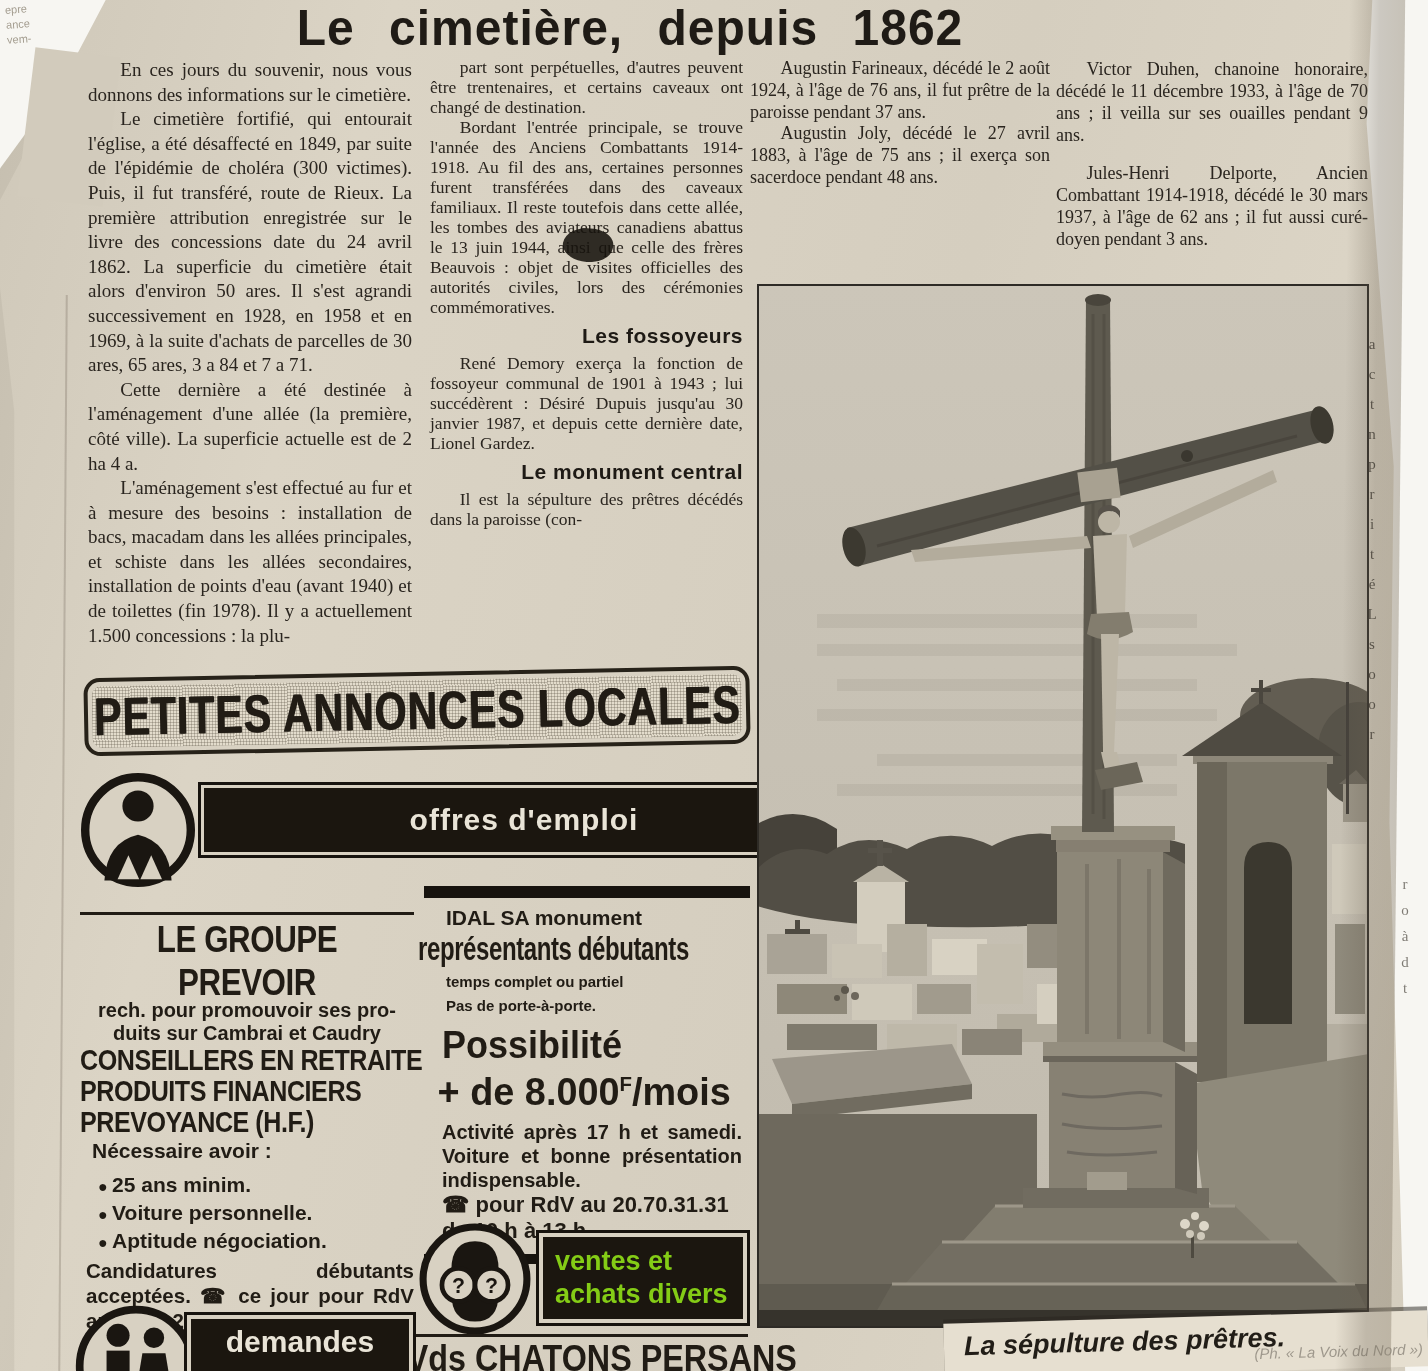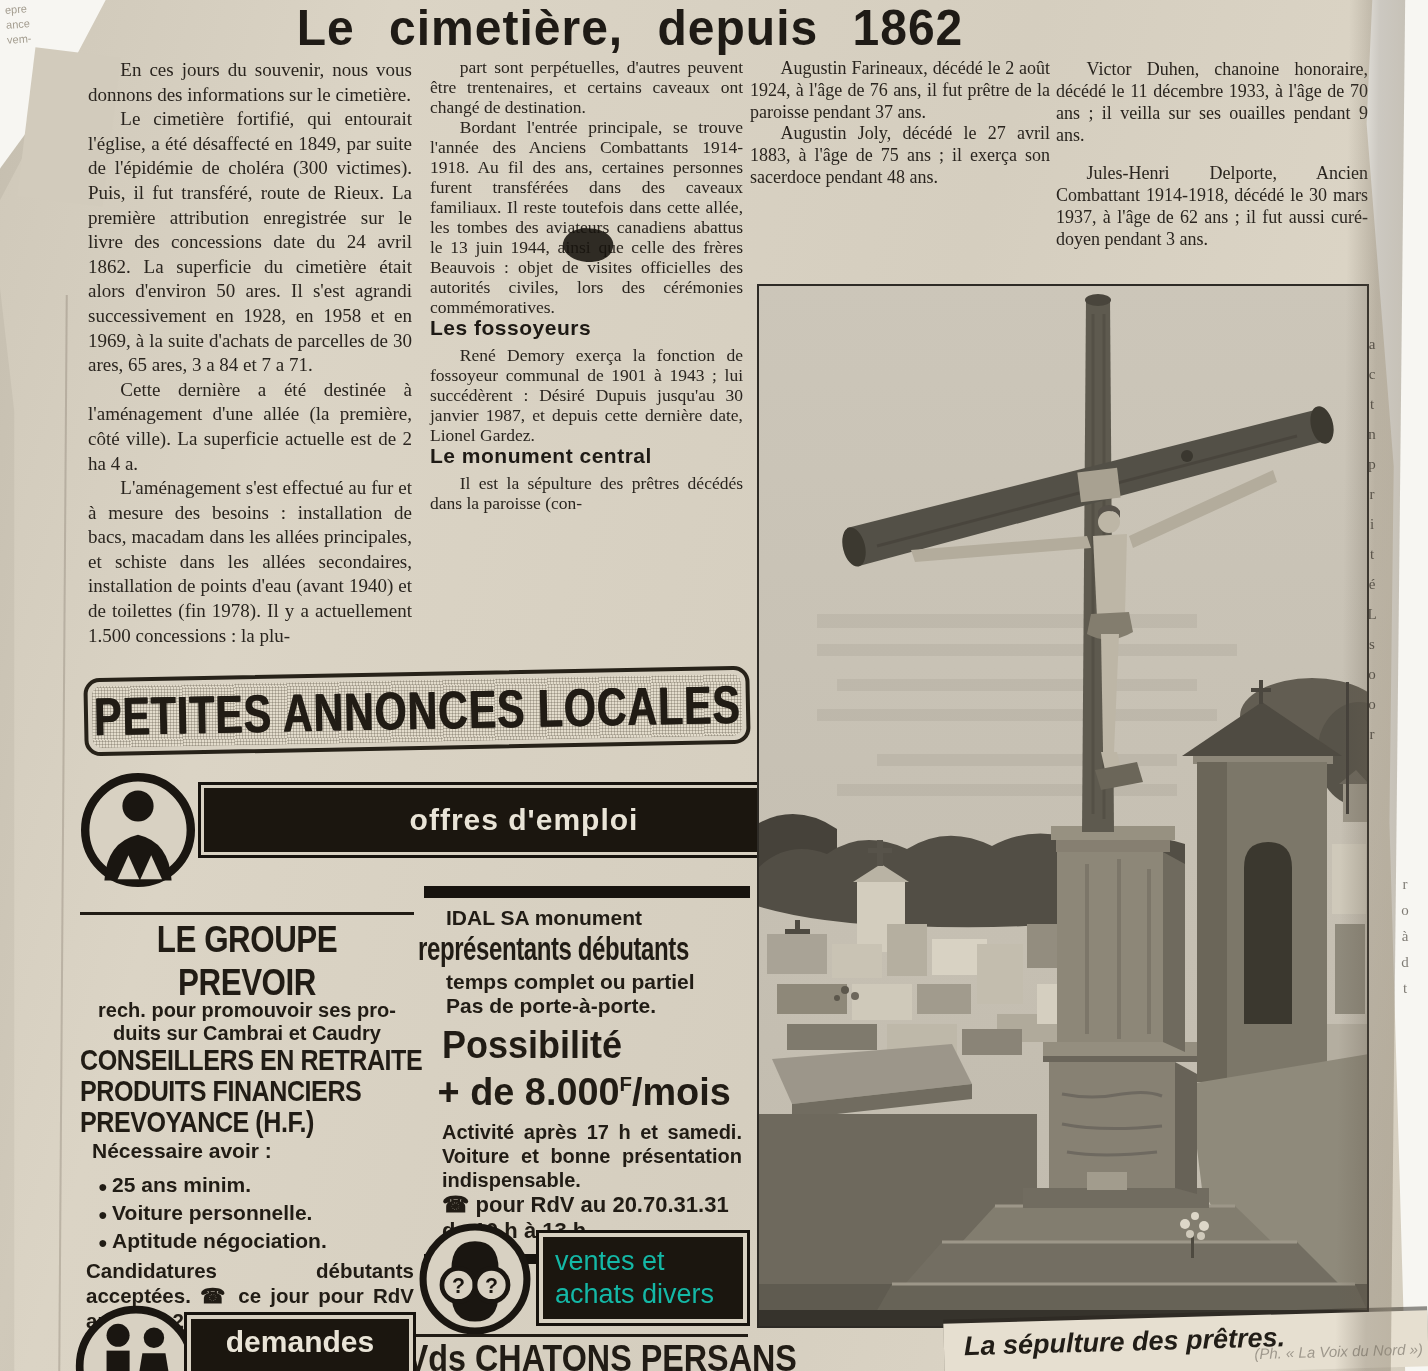--- a/index.html
+++ b/index.html
@@ -24,21 +24,21 @@
     font-family:"Liberation Sans",sans-serif;font-weight:700;font-size:48px;
     letter-spacing:1px;word-spacing:20px;color:#1f1b16;transform:scaleY(1.04);}
   .col{position:absolute;text-align:justify;}
   .col p{margin:0;text-indent:1.7em;}
   .col1{left:88px;top:58px;width:324px;font-size:19px;line-height:24.6px;}
   .col2{left:430px;top:57px;width:313px;font-size:17.5px;line-height:20px;}
   .col3{left:750px;top:58px;width:300px;font-size:18px;line-height:21.8px;}
   .col4{left:1056px;top:58px;width:312px;font-size:18px;line-height:22px;}
   .col4 p + p{margin-top:16px;}
   .subhead{font-family:"Liberation Sans",sans-serif;font-weight:700;font-size:21px;
-    text-align:left;color:#1e1a15;margin:1px 0 7px;text-indent:0;letter-spacing:.5px;}
+    text-align:right;color:#1e1a15;margin:9px 0 7px;text-indent:0;letter-spacing:.5px;}
   .ink-blot{position:absolute;left:563px;top:228px;width:50px;height:34px;
     background:#17130e;border-radius:58% 42% 55% 45%;opacity:.88;transform:rotate(10deg);}
   
   .banner{position:absolute;left:84px;top:672px;width:666px;height:78px;
     border:4px solid #272219;border-radius:16px;padding:4px;transform:rotate(-1.1deg);
     background:#d8d1c2;box-sizing:border-box;}
   .banner-inner{width:100%;height:100%;border-radius:10px;display:flex;align-items:center;justify-content:center;
     background-color:#e3dccc;
     background-image:repeating-linear-gradient(0deg,rgba(90,82,68,.30) 0 1px,transparent 1px 3px),
                      repeating-linear-gradient(90deg,rgba(90,82,68,.30) 0 1px,transparent 1px 3px);}
@@ -58,30 +58,30 @@
   .prevoir ul{list-style:none;margin:6px 0 0;padding:0 0 0 18px;font-weight:700;font-size:21px;line-height:26px;}
   .prevoir ul li::before{content:"● ";font-size:16px;}
   .plain-line{font-weight:700;font-size:21px;line-height:26px;padding-left:18px;}
   .prevoir-footer{font-weight:700;font-size:20.5px;line-height:25px;margin-top:2px;text-align:justify;padding-left:6px;}
   .ad-ref{font-weight:700;font-size:17px;text-align:right;letter-spacing:3px;margin-top:6px;color:#2a251d;}
   .idal{left:424px;top:886px;width:326px;}
   .idal-bar{height:12px;background:#17130e;margin-bottom:8px;}
   .idal-bar2{height:10px;background:#17130e;margin-top:10px;}
   .idal-intro{font-weight:800;font-size:21px;padding-left:22px;}
   .idal-role{font-weight:800;font-size:30px;transform:scale(.80,1.1);transform-origin:left;white-space:nowrap;margin:2px 0 4px -6px;letter-spacing:-.5px;}
-  .idal-cond{font-weight:700;font-size:21px;line-height:24px;padding-left:22px;}
+  .idal-cond{font-weight:700;font-size:15px;line-height:24px;padding-left:22px;}
   .idal-big{font-weight:800;font-size:36px;padding-left:18px;margin-top:6px;transform:scaleY(1.08);transform-origin:left;}
   .idal-price{font-weight:800;font-size:39px;padding-left:14px;margin:4px 0 6px;transform:scaleX(.97);transform-origin:left;white-space:nowrap;}
   .idal-price sup{font-size:21px;}
   .idal-details{font-weight:700;font-size:20px;line-height:24px;padding-left:18px;text-align:justify;width:300px;}
   .idal-phone{font-weight:800;font-size:22px;line-height:26px;padding-left:18px;}
   .sales-box{position:absolute;left:536px;top:1230px;width:214px;border:3px solid #17130e;
     padding:4px;box-sizing:border-box;background:#d8d1c2;}
   .sales-inner{background:#1b160f;padding:8px 12px;}
-  .sales-line{font-family:"Liberation Sans",sans-serif;font-weight:400;font-size:27px;line-height:33px;color:#14b8a6;}
+  .sales-line{font-family:"Liberation Sans",sans-serif;font-weight:700;font-size:27px;line-height:33px;color:#84cc16;}
   .chatons-rule{position:absolute;left:402px;top:1334px;width:346px;height:3px;background:#211c15;}
   .chatons{position:absolute;left:398px;top:1339px;width:352px;text-align:center;
     font-family:"Liberation Sans",sans-serif;font-weight:800;font-size:34px;color:#211c15;
     transform:scale(.95,1.1);white-space:nowrap;}
   .demandes-box{position:absolute;left:184px;top:1312px;width:232px;height:80px;
     border:3px solid #17130e;padding:4px;box-sizing:border-box;background:#d8d1c2;}
   .demandes-inner{width:100%;height:100%;background:#1b160f;display:flex;justify-content:center;}
   .demandes-text{font-family:"Liberation Sans",sans-serif;font-weight:700;font-size:30px;color:#e9e4d7;margin-top:6px;}
   
   .photo{position:absolute;left:757px;top:284px;width:612px;height:1044px;}

